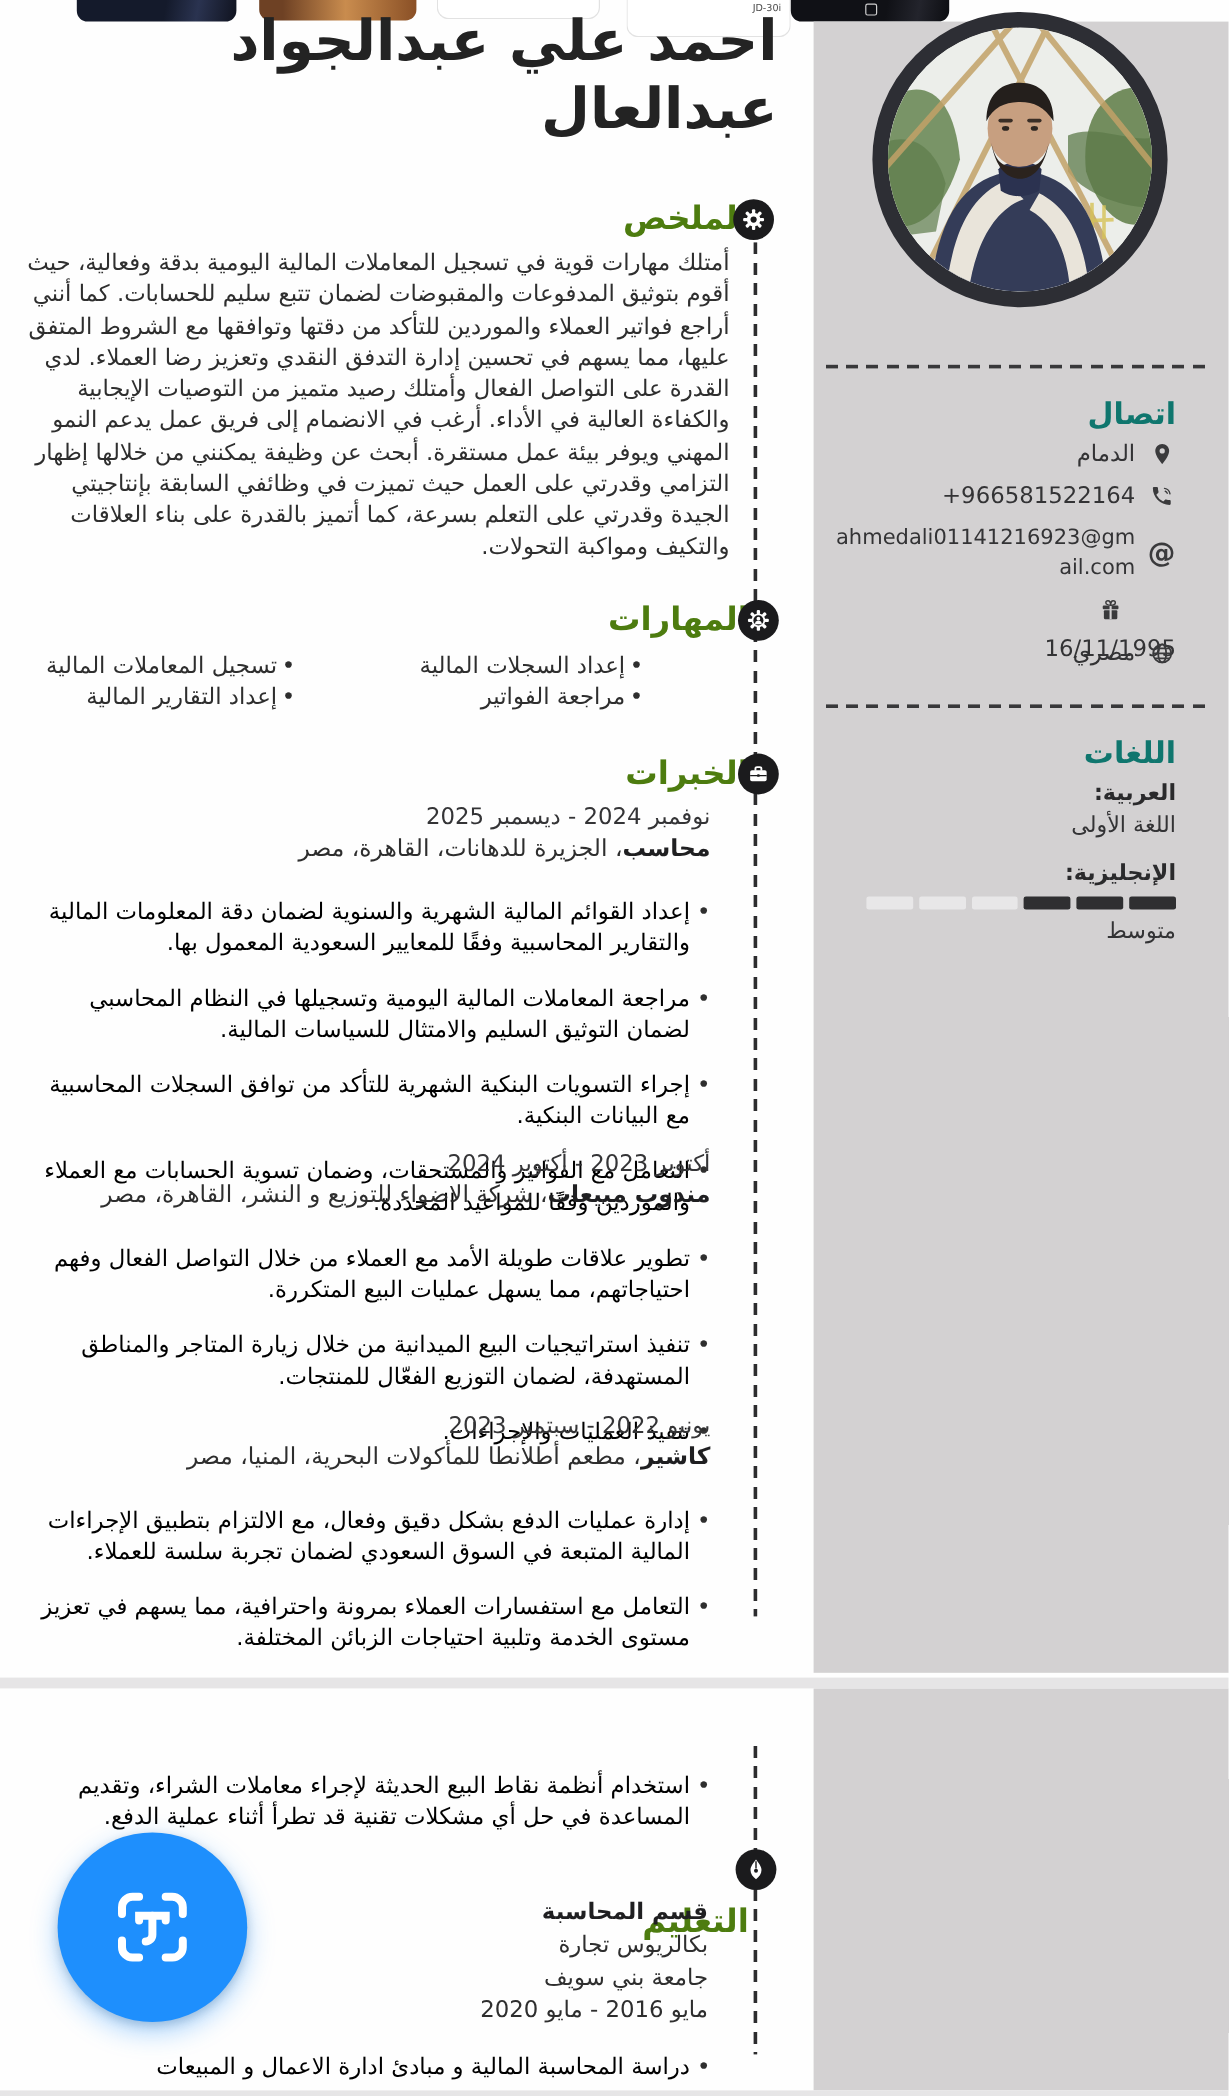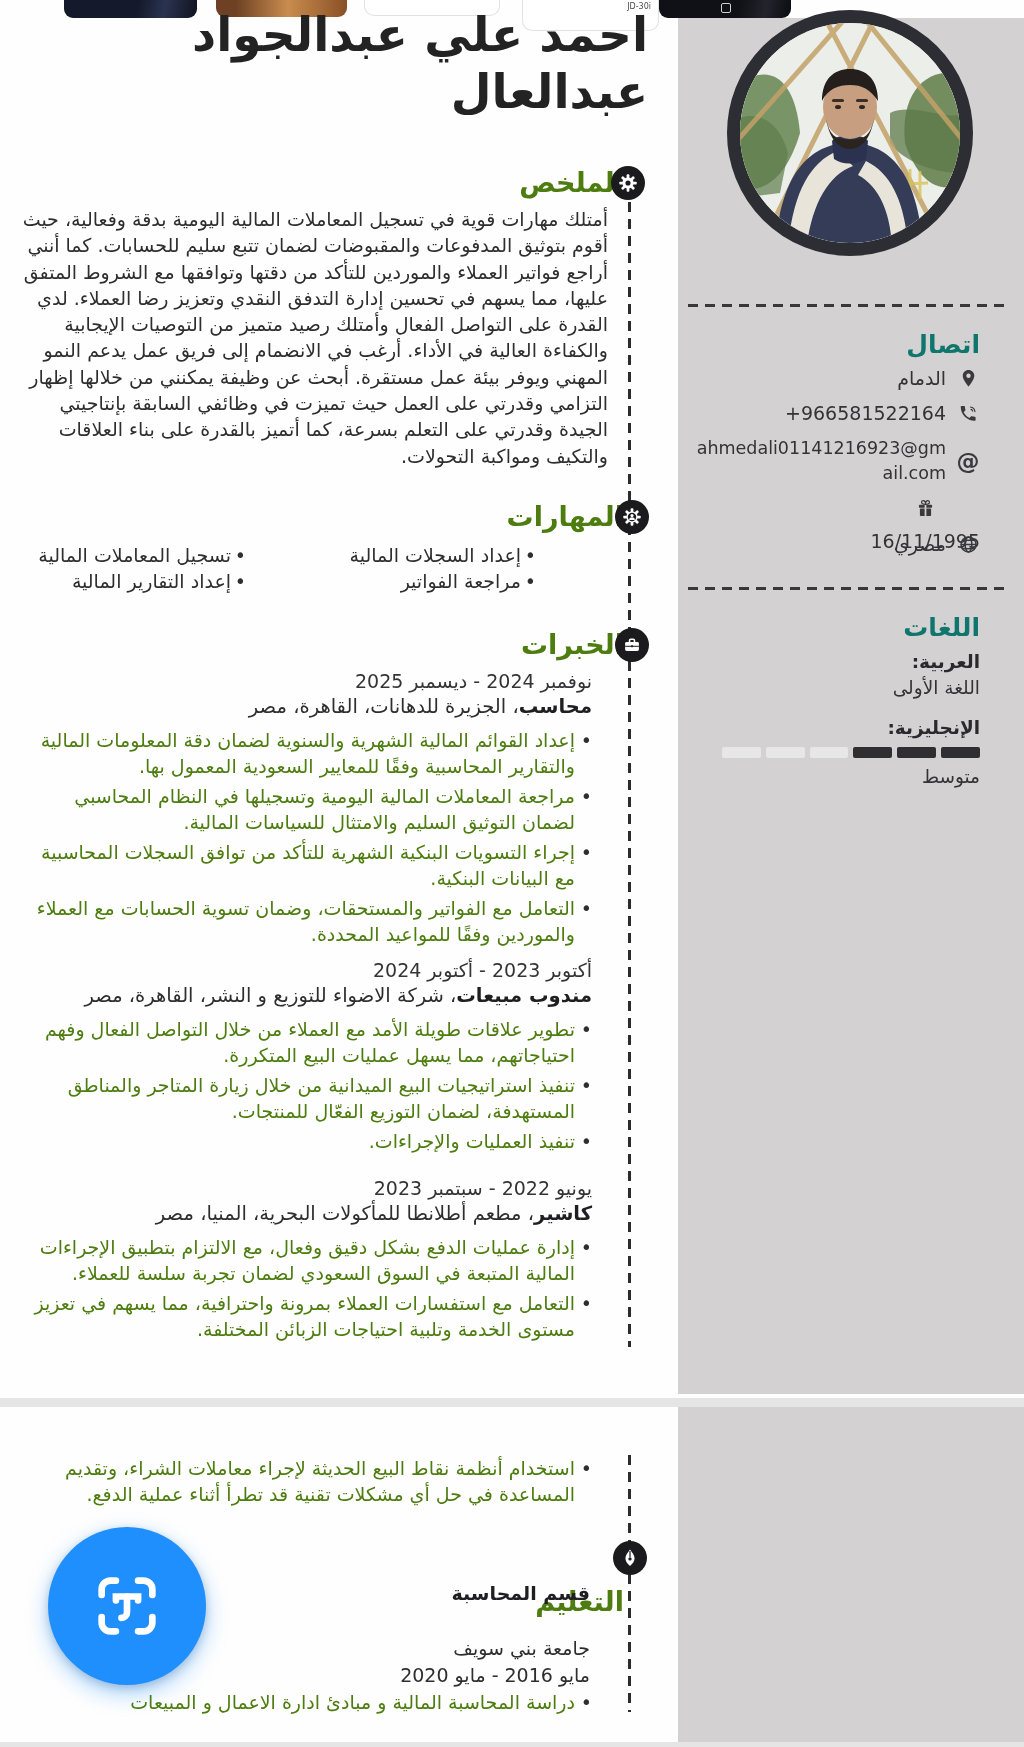--- a/index.html
+++ b/index.html
@@ -37,21 +37,21 @@
   .vdash.t2{top:1455px;height:257px;}
   .sec-icon{position:absolute;width:34px;height:34px;border-radius:50%;background:#1b1b1d;
             display:flex;align-items:center;justify-content:center;z-index:3;}
   .sec-title{position:absolute;right:400px;direction:rtl;text-align:right;
              font-size:27px;font-weight:bold;color:#4d7c0f;line-height:32px;}
 
   
   .para{position:absolute;direction:rtl;text-align:right;font-size:19px;line-height:26.3px;color:#2e2e2e;}
   .blist{position:absolute;direction:rtl;}
   .blist ul{list-style:none;margin:0;padding:0;}
-  .blist li{position:relative;padding-right:17px;margin-bottom:4px;font-size:19px;line-height:26px;text-align:right;color:#4d7c0f;}
+  .blist li{position:relative;padding-right:17px;margin-bottom:4px;font-size:19px;line-height:26px;text-align:right;color:#000000;margin-top:20px;}
   .blist li::before{content:"•";position:absolute;right:0;top:0;color:#2e2e2e;}
   .job-dates{position:absolute;left:18px;width:574px;direction:rtl;text-align:right;font-size:19px;line-height:26px;color:#343436;}
   .job-title{position:absolute;left:18px;width:574px;direction:rtl;text-align:right;font-size:19.5px;line-height:26px;color:#2e2e2e;}
   .job-title b{color:#1f1f21;}
   .edu-line{position:absolute;left:200px;width:390px;direction:rtl;text-align:right;font-size:19px;line-height:26px;color:#2e2e2e;}
 
   
   .skill-col{position:absolute;direction:rtl;}
   .skill-col div{position:relative;padding-right:15px;font-size:19px;line-height:26px;text-align:right;}
   .skill-col div::before{content:"•";position:absolute;right:0;top:0;}
@@ -244,20 +244,21 @@
 
   <div class="sec-icon" style="left:613px;top:1541px;">
     <svg width="22" height="22" viewBox="0 0 24 24">
       <path d="M12 2.8 C14.2 6 17 8.8 17 12.4 C17 16 14.8 18.6 12 20.8 C9.2 18.6 7 16 7 12.4 C7 8.8 9.8 6 12 2.8 Z" fill="#fff"></path>
       <circle cx="12" cy="13" r="1.8" fill="#1b1b1d"></circle>
       <line x1="12" y1="4.4" x2="12" y2="11" stroke="#1b1b1d" stroke-width="1.3"></line>
     </svg>
   </div>
   <div class="sec-title" style="top:1542px;margin-top:44px;">التعليم</div>
   <div class="edu-line" style="top:1580px;font-weight:bold;color:#1f1f21;">قسم المحاسبة</div>
+  <div class="edu-line" style="top:1608px;">بكالريوس تجارة</div>
   <div class="edu-line" style="top:1635px;">جامعة بني سويف</div>
   <div class="edu-line" style="top:1662px;">مايو 2016 - مايو 2020</div>
   <div class="blist" style="left:18px;width:574px;top:1689px;">
     <ul>
         <li>دراسة المحاسبة المالية و مبادئ ادارة الاعمال و المبيعات</li>
       </ul>
   </div>
 
   <div class="hdash" style="top:304px;"></div>
   <div class="sb-title" style="top:330px;">اتصال</div>

